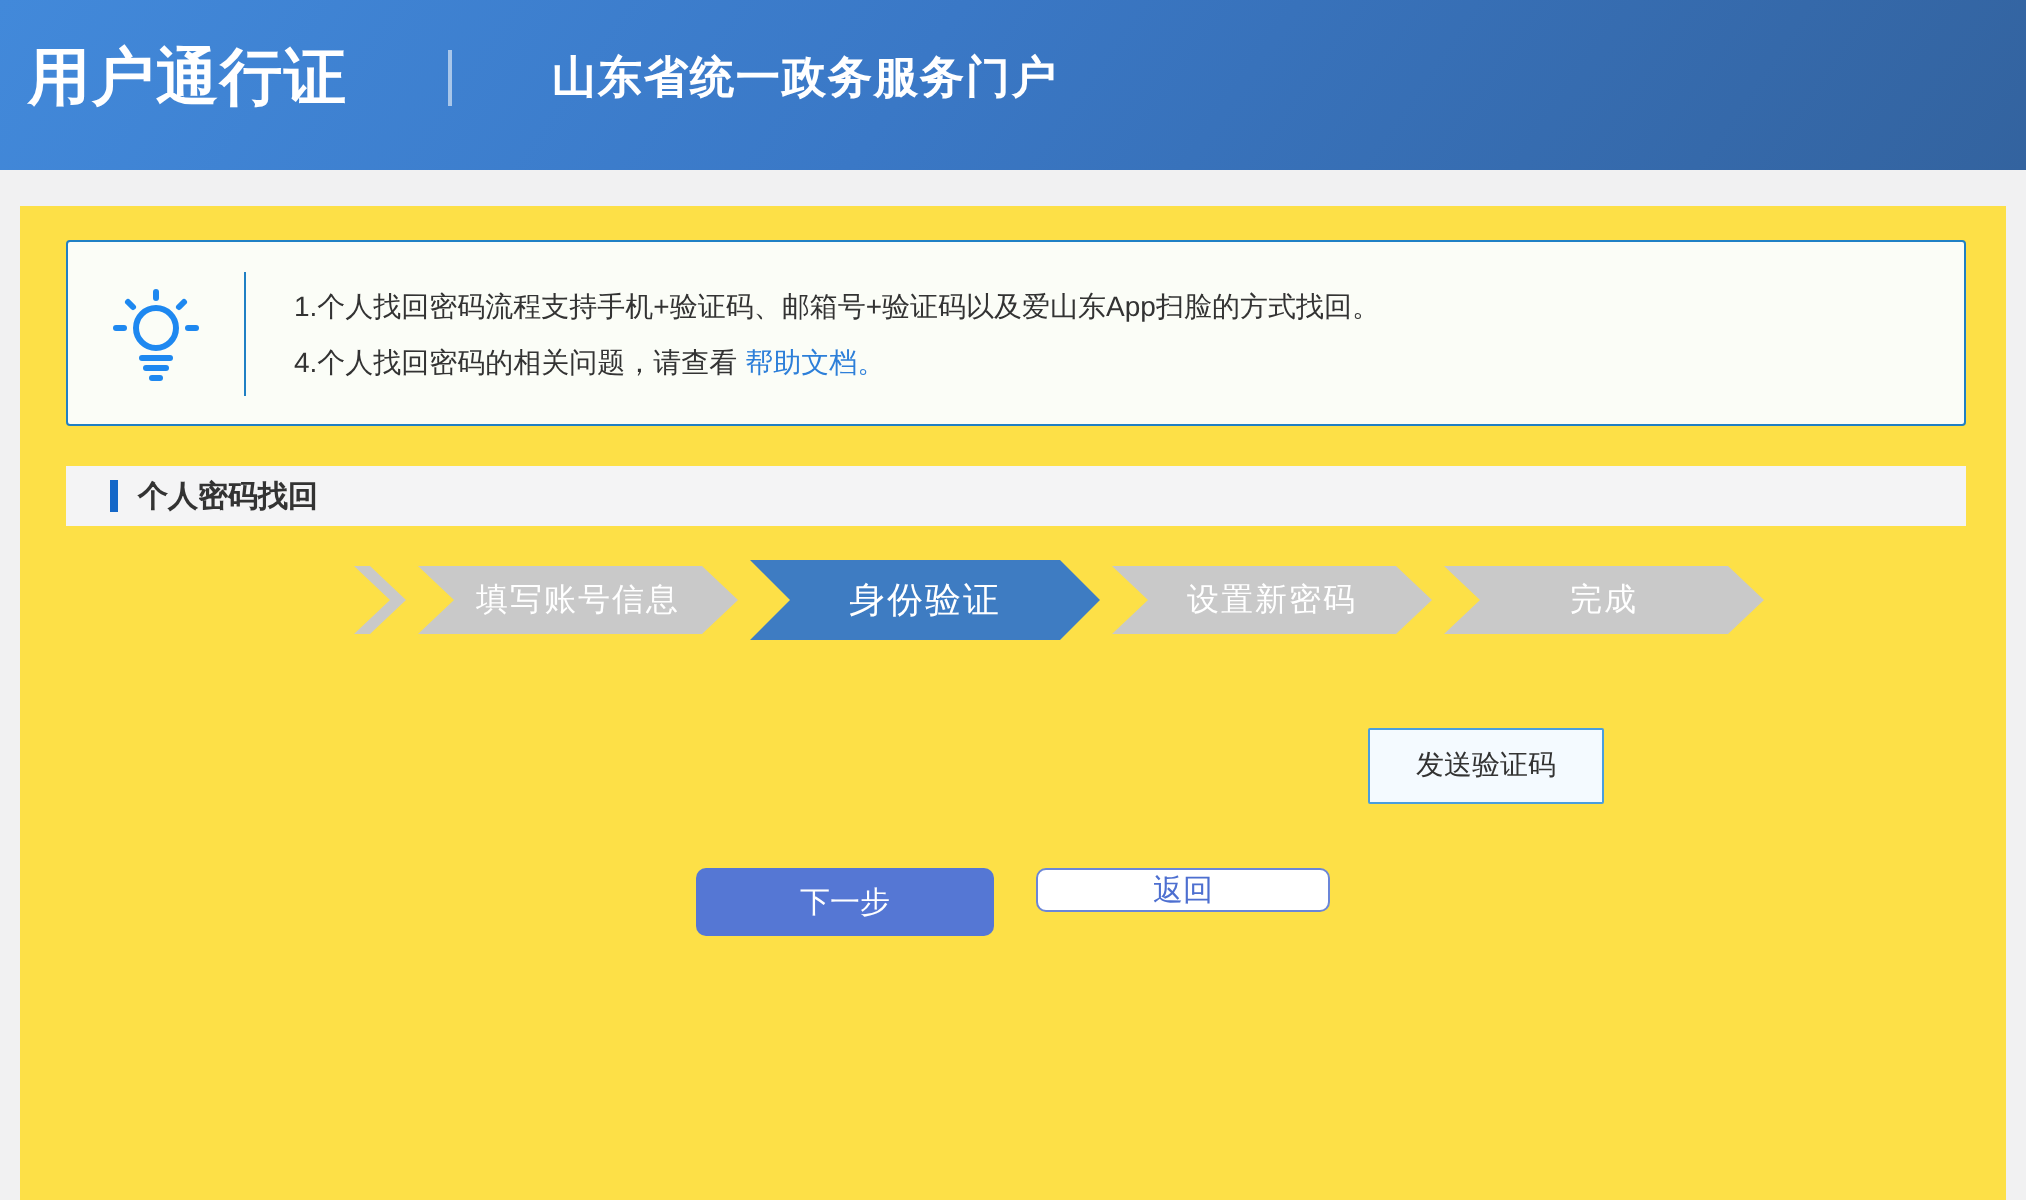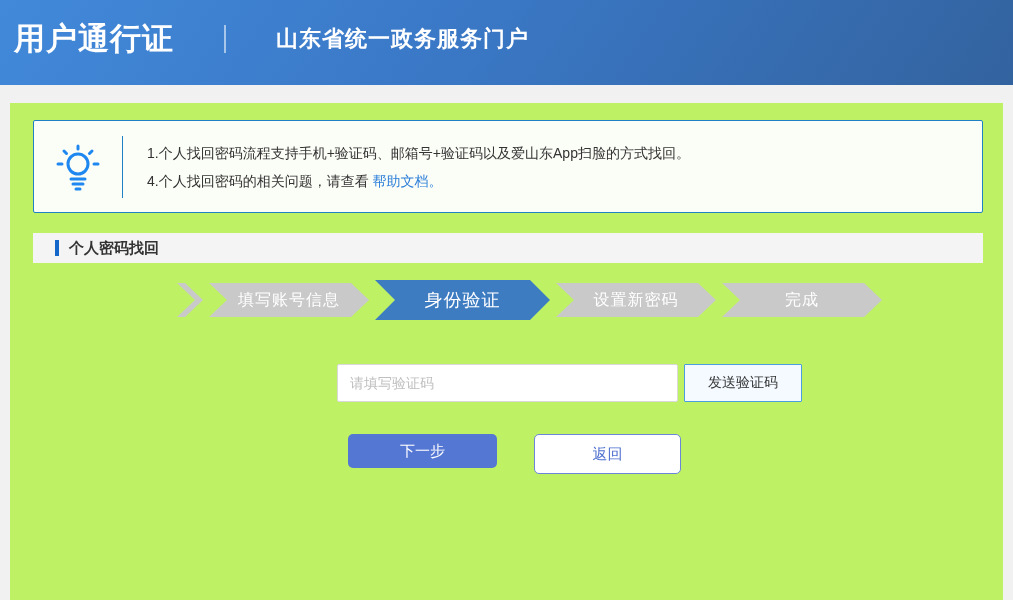--- a/index.html
+++ b/index.html
@@ -19,21 +19,21 @@
     display:flex;align-items:center;
   }
   .header-inner{display:flex;align-items:center;padding-left:14px;margin-top:-8px;gap:36px;}
   .header-title{color:#fff;font-size:31px;font-weight:bold;letter-spacing:1px;}
   .header-divider{width:2px;height:28px;background:rgba(255,255,255,.55);margin:0 14px;}
   .header-subtitle{color:#fff;font-size:22px;font-weight:bold;letter-spacing:1px;}
 
   
   .card{
     position:absolute;left:10px;top:103px;width:993px;height:497px;
-    background:#bef264;
+    background:#fde047;
   }
 
   
   .notice{
     position:absolute;left:23px;top:17px;width:950px;height:93px;
     border:1px solid #2080c4;background:#fbfdf7;border-radius:2px;
     box-sizing:border-box;display:flex;align-items:center;
   }
   .notice-icon-wrap{width:88px;display:flex;justify-content:center;align-items:center;flex:0 0 88px;}
   .notice-divider{width:1px;height:62px;background:#2080c4;flex:0 0 1px;}
@@ -92,23 +92,23 @@
   }
 
   
   .actions{position:absolute;left:0;top:331px;width:993px;height:34px;}
   .next-btn{
     position:absolute;left:338px;top:0;width:149px;height:34px;
     background:#5577d4;border:none;border-radius:5px;color:#fff;font-size:15px;
     cursor:pointer;font-family:"Liberation Sans","DejaVu Sans",sans-serif;
   }
   .back-btn{
-    position:absolute;left:508px;top:0;width:147px;height:40px;
+    position:absolute;left:508px;top:0;width:147px;height:22px;
     background:#fff;border:1px solid #6b86d8;border-radius:5px;color:#4d6fd0;font-size:15px;
-    box-sizing:border-box;cursor:pointer;font-family:"Liberation Sans","DejaVu Sans",sans-serif;margin-left:16px;
+    box-sizing:border-box;cursor:pointer;font-family:"Liberation Sans","DejaVu Sans",sans-serif;
   }
 </style>
 </head>
 <body>
 
 <div class="stage">
 
   <div class="header">
     <div class="header-inner">
       <span class="header-title">用户通行证</span>
@@ -147,21 +147,20 @@
 
     <div class="steps">
       <div class="lead-chevron"></div>
       <div class="step">填写账号信息</div>
       <div class="step active">身份验证</div>
       <div class="step">设置新密码</div>
       <div class="step">完成</div>
     </div>
 
     <div class="form-row">
-      <input class="captcha-input" type="text" value="" placeholder="请填写验证码" style="">
       <button class="send-code-btn">发送验证码</button>
     </div>
 
     <div class="actions">
       <button class="next-btn">下一步</button>
       <button class="back-btn">返回</button>
     </div>
 
   </div>
 </div>

